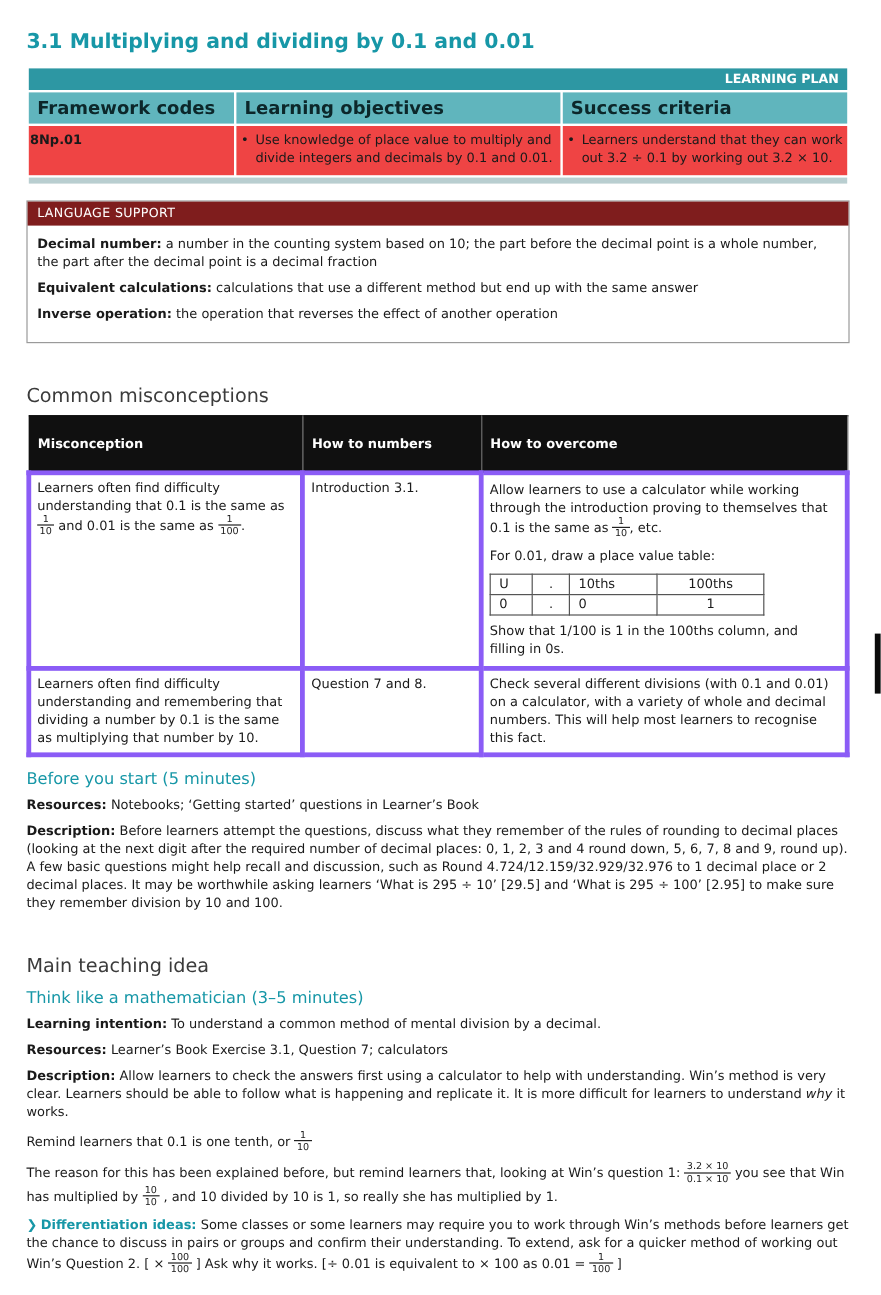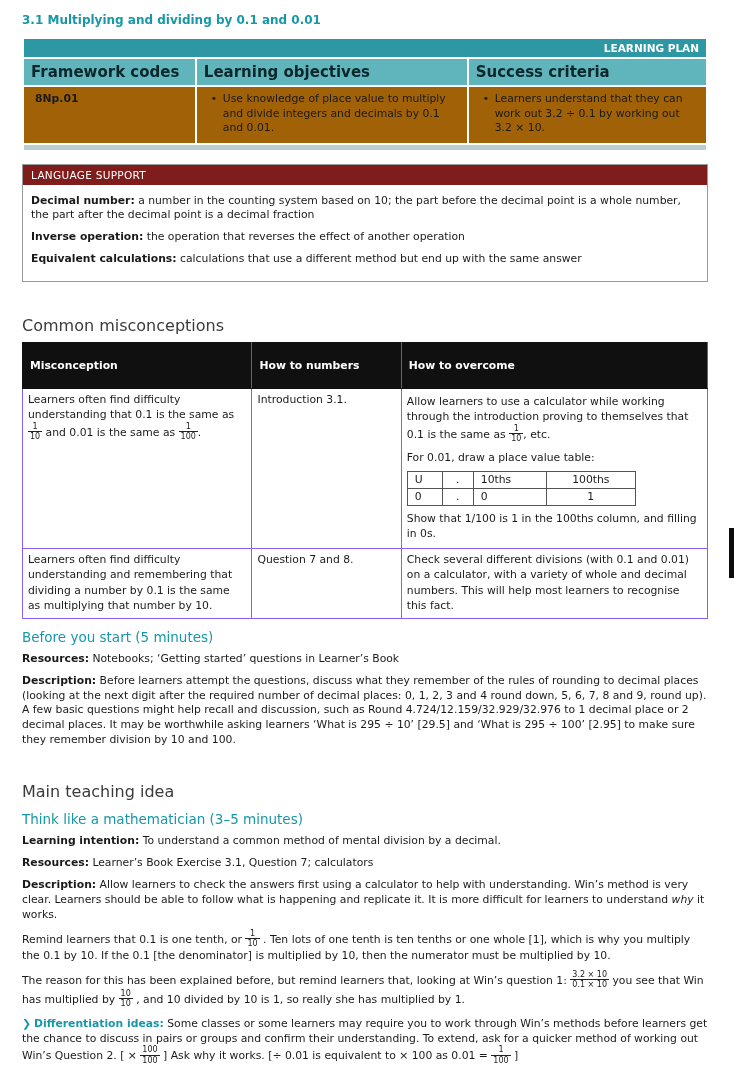--- a/index.html
+++ b/index.html
@@ -3,27 +3,27 @@
 <meta charset="utf-8">
 <style>
   html,body{margin:0;padding:0;}
   body{
     width:734px;height:1079px;position:relative;overflow:hidden;
     background:#ffffff;color:#1a1a1a;
     font-family:"DejaVu Sans","Liberation Sans",sans-serif;
   }
   .content{padding:13px 26px 0 22px;}
 
-  .doc-title{color:#1797a7;font-size:12px;font-weight:700;margin:0 0 10px 0;}
+  .doc-title{color:#1797a7;font-size:17px;font-weight:700;margin:12px 0 10px 0;}
 
   
   .lp-table{width:100%;border-collapse:separate;border-spacing:2px;margin:0;}
   .lp-head td{background:#2d97a3;color:#fff;font-weight:700;font-size:10.5px;padding:3px 7px;text-align:right;}
   .lp-cols th{background:#60b5bd;color:#0c272a;text-align:left;font-size:15px;padding:4px 7px;font-weight:700;}
-  .lp-row td{background:#a16207;font-size:10.8px;padding:5px 11px 7px;vertical-align:top;line-height:1.35;}
+  .lp-row td{background:#ef4444;font-size:10.8px;padding:5px 1px 7px;vertical-align:top;line-height:1.35;}
   .lp-foot td{background:#b9ced0;height:5px;padding:0;}
   .lp-code{font-weight:700;}
   .bullet-item{position:relative;padding-left:15px;}
   .bullet-item::before{content:"•";position:absolute;left:3px;top:0;}
 
   
   .ls-box{border:1px solid #9a9a9a;margin:12px 0 0 0;}
   .ls-head{background:#7f1d1d;color:#fff;font-size:10.5px;padding:4px 8px;letter-spacing:.3px;}
   .ls-body{padding:5px 8px 8px 8px;}
   .ls-body p{margin:4px 0 7px 0;font-size:10.8px;line-height:1.36;}
@@ -31,21 +31,21 @@
   .section-heading{font-size:16px;font-weight:400;color:#3b3b3b;margin:34px 0 7px 0;}
   .teal-sub{color:#1797a7;font-size:13.5px;font-weight:400;margin:10px 0 5px 0;}
   p.body{font-size:10.8px;line-height:1.38;margin:7px 0;}
   .chev{color:#1797a7;font-weight:700;padding-right:3px;}
   .teal{color:#1797a7;}
 
   
   .mis-table{width:100%;border-collapse:collapse;margin:2px 0 0 0;}
   .mis-table th{background:#101010;color:#fff;border:1px solid #101010;border-right:1px solid #666;
     text-align:left;font-size:10.8px;padding:16px 7px;font-weight:700;}
-  .mis-table td{border:1px solid #8b5cf6;vertical-align:top;font-size:10.8px;padding:3px 7px 5px 5px;line-height:1.4;}
+  .mis-table td{border:4px solid #8b5cf6;vertical-align:top;font-size:10.8px;padding:3px 7px 5px 5px;line-height:1.4;}
   .mis-table td p{margin:2px 0 6px 0;}
   .col-mis{width:33.5%;} .col-ident{width:21.8%;} .col-over{width:44.7%;}
 
   
   .pv-table{border-collapse:collapse;margin:6px 0 5px 0;}
   .pv-table td{border:1px solid #555;padding:1px 7px;font-size:10.8px;line-height:1.3;}
   .pv-c{text-align:center;}
 
   
   .frac{display:inline-block;text-align:center;vertical-align:middle;font-size:8px;line-height:1.15;transform:translateY(-1px);}
@@ -83,22 +83,22 @@
     <tr class="lp-foot">
           <td colspan="3"></td>
         </tr>
   </tbody>
     </table>
 
   <div class="ls-box">
     <div class="ls-head">LANGUAGE SUPPORT</div>
     <div class="ls-body">
       <p><b>Decimal number:</b><span> a number in the counting system based on 10; the part before the decimal point is a whole number, the part after the decimal point is a decimal fraction</span></p>
+      <p><b>Equivalent calculations:</b><span> calculations that use a different method but end up with the same answer</span></p>
       <p><b>Inverse operation:</b><span> the operation that reverses the effect of another operation</span></p>
-      <p><b>Equivalent calculations:</b><span> calculations that use a different method but end up with the same answer</span></p>
     </div>
   </div>
 
   <h2 class="section-heading">Common misconceptions</h2>
 
   <table class="mis-table">
     <tbody>
         <tr>
       <th class="col-mis">Misconception</th>
       <th class="col-ident">How to numbers</th>
@@ -139,21 +139,21 @@
 
   <h3 class="teal-sub">Before you start (5 minutes)</h3>
   <p class="body"><b>Resources:</b><span> Notebooks; ‘Getting started’ questions in Learner’s Book</span></p>
   <p class="body"><b>Description:</b><span> Before learners attempt the questions, discuss what they remember of the rules of rounding to decimal places (looking at the next digit after the required number of decimal places: 0, 1, 2, 3 and 4 round down, 5, 6, 7, 8 and 9, round up). A few basic questions might help recall and discussion, such as Round 4.724/12.159/32.929/32.976 to 1 decimal place or 2 decimal places. It may be worthwhile asking learners ‘What is 295 ÷ 10’ [29.5] and ‘What is 295 ÷ 100’ [2.95] to make sure they remember division by 10 and 100.</span></p>
 
   <h2 class="section-heading">Main teaching idea</h2>
   <h3 class="teal-sub">Think like a mathematician (3–5 minutes)</h3>
   <p class="body"><b>Learning intention:</b><span> To understand a common method of mental division by a decimal.</span></p>
   <p class="body"><b>Resources:</b><span> Learner’s Book Exercise 3.1, Question 7; calculators</span></p>
   <p class="body"><b>Description:</b><span> Allow learners to check the answers first using a calculator to help with understanding. Win’s method is very clear. Learners should be able to follow what is happening and replicate it. It is more difficult for learners to understand </span><i>why</i><span> it works.</span></p>
-  <p class="body"><span>Remind learners that 0.1 is one tenth, or </span><span class="frac"><span class="num">1</span><span class="den">10</span></span><span> . Ten lots of one tenth is ten tenths or one whole [1], which is why you multiply the 0.1 by 10. If the 0.1 [the denominator] is multiplied by 10, then the numerator must be multiplied by 10.</span></p>
+  <p class="body"><span>Remind learners that 0.1 is one tenth, or </span><span class="frac"><span class="num">1</span><span class="den">10</span></span></p>
   <p class="body"><span>The reason for this has been explained before, but remind learners that, looking at Win’s question 1: </span><span class="frac"><span class="num">3.2 × 10</span><span class="den">0.1 × 10</span></span><span> you see that Win has multiplied by </span><span class="frac"><span class="num">10</span><span class="den">10</span></span><span> , and 10 divided by 10 is 1, so really she has multiplied by 1.</span></p>
   <p class="body"><span class="chev">❯</span><span><b class="teal">Differentiation ideas:</b><span> Some classes or some learners may require you to work through Win’s methods before learners get the chance to discuss in pairs or groups and confirm their understanding. To extend, ask for a quicker method of working out Win’s Question 2. [ × </span><span class="frac"><span class="num">100</span><span class="den">100</span></span><span> ] Ask why it works. [÷ 0.01 is equivalent to × 100 as 0.01 = </span><span class="frac"><span class="num">1</span><span class="den">100</span></span><span> ]</span></span></p>
 
   <h2 class="section-heading">Plenary idea</h2>
 
 </div>
 
 <div class="side-tab"></div>
 
 </body></html>

